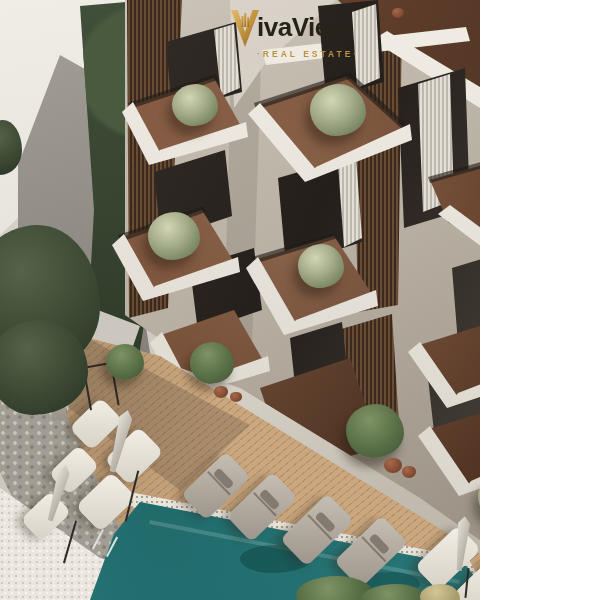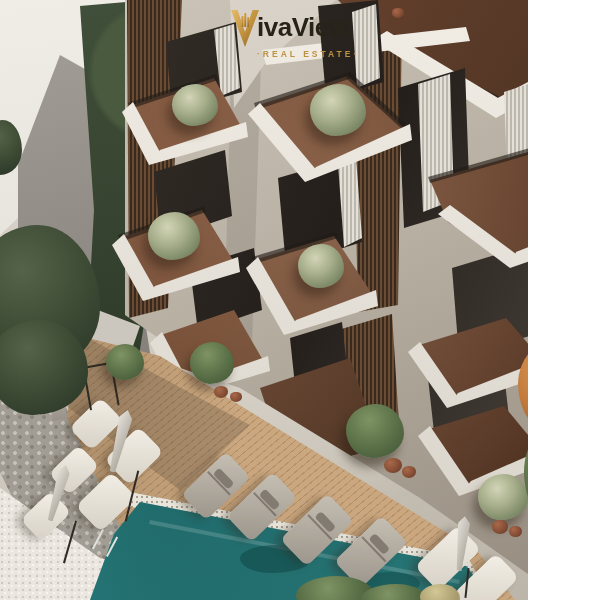--- a/index.html
+++ b/index.html
@@ -1,16 +1,16 @@
 <!DOCTYPE html>
 <html style="--gold: #c2923c; --goldlight: #e3b766; --golddark: #8f6426; --ink: #282319; --concrete: #c4bcb0; --concretedark: #9a9185; --fascia: #eae6de; --terracotta: #7c5238; --slatwood: #5f4530; --deck: #c5a27c; --pool: #2f8c8d; --coping: #e8e4da; --hedge: #38452f; --treedark: #3f4c37; --treegreen: #53684a; --treeolive: #9aa485; --treeorange: #c47c3e; --cushionwhite: #e9e4da; --cushiongray: #aaa49a; --curtain: #d9d5cc; --glass: #322d29; --stone: #a19c93; --pebble: #eae6df;"><head>
 <meta charset="utf-8">
 <style>
   html,body{margin:0;padding:0;}
-  .scene{position:relative;width:528px;height:600px;overflow:hidden;
+  .scene{position:relative;width:480px;height:600px;overflow:hidden;
     background:linear-gradient(150deg,#ddd8d0 0%,#cdc7bd 55%,#c2bbb0 100%);
     font-family:"Liberation Sans",sans-serif;}
   
   .p{position:absolute;inset:0;}
   
   .fascia{background:linear-gradient(180deg,#f1ede5,#d7d2c8);}
   .rail{background:rgba(32,27,22,.62);}
   .glass{background:linear-gradient(115deg,#3a332d 0%,#241f1b 55%,#4a433c 100%);}
   .curtain{background:repeating-linear-gradient(90deg,#e4e0d7 0 2px,#bdb8ae 2px 4px);}
   .slats{background:repeating-linear-gradient(90deg,#6a4c34 0 2px,#3a2a1e 2px 4px);}

